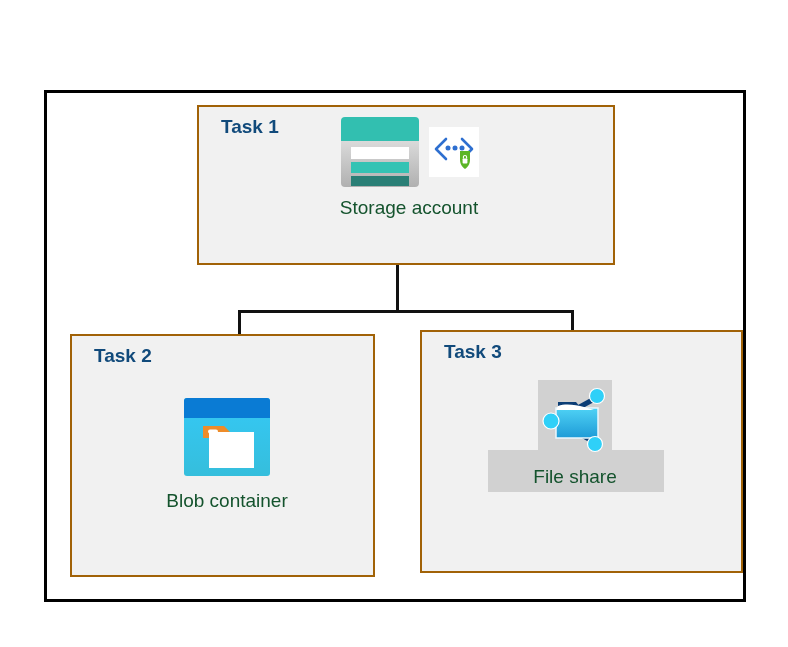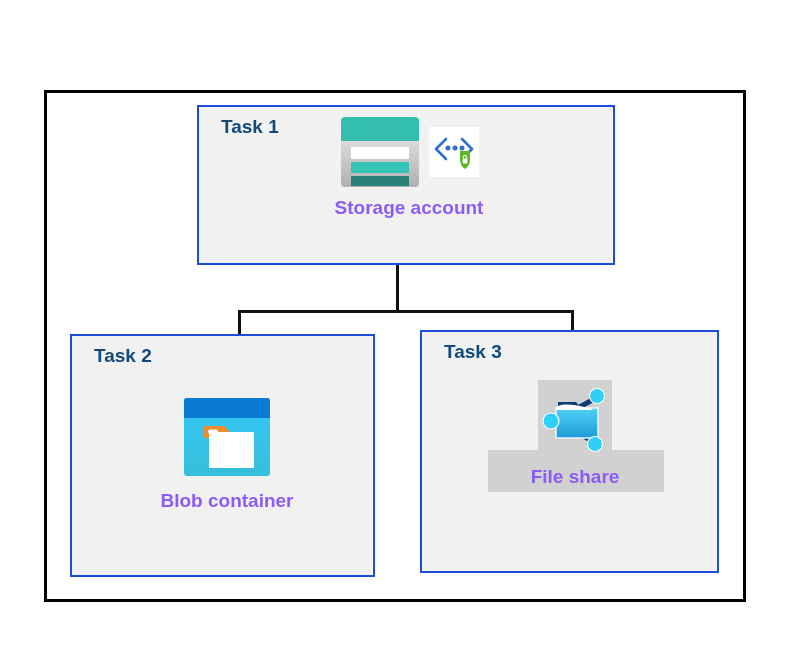--- a/index.html
+++ b/index.html
@@ -54,26 +54,26 @@
     height: 512px;
     border: 3px solid #000000;
     background: #ffffff;
     box-sizing: border-box;
   }
 
   
   .task-box {
     position: absolute;
     background: #F1F1F1;
-    border: 2px solid #1d4ed8;
+    border: 2px solid #a16207;
     box-sizing: border-box;
   }
   #task1 { left: 197px; top: 105px; width: 418px; height: 160px; }
   #task2 { left: 70px;  top: 334px; width: 305px; height: 243px; }
-  #task3 { left: 420px; top: 330px; width: 299px; height: 243px; }
+  #task3 { left: 420px; top: 330px; width: 323px; height: 243px; }
 
   .task-label {
     position: absolute;
     left: 22px;
     top: 9px;
     font-size: 19px;
     font-weight: bold;
     color: #114A7B;
     white-space: nowrap;
   }
@@ -83,22 +83,22 @@
     display: flex;
     flex-direction: column;
     align-items: center;
   }
   #node1 { left: 100px; top: 8px; width: 220px; }
   #node2 { left: 50px;  top: 60px; width: 210px; }
   #node3 { left: 48px;  top: 48px; width: 210px; }
 
   .node-label {
     font-size: 19px;
-    font-weight: bold;
-    color: #8b5cf6;
+    font-weight: normal;
+    color: #14532d;
     white-space: nowrap;
     text-align: right;
     position: relative;
     z-index: 3;
   }
 
   
   .icon-row {
     display: flex;
     align-items: center;

